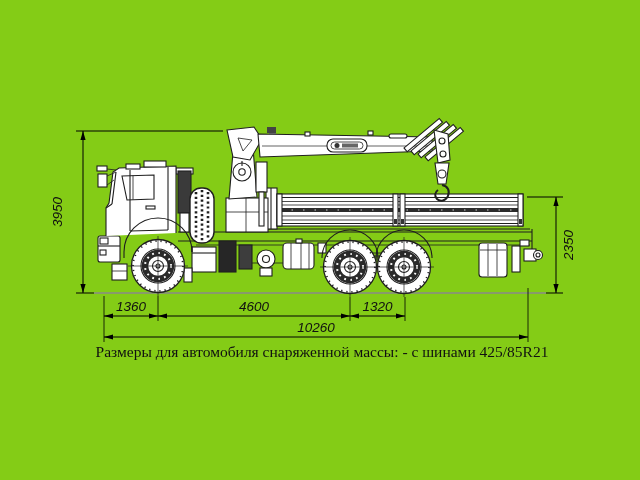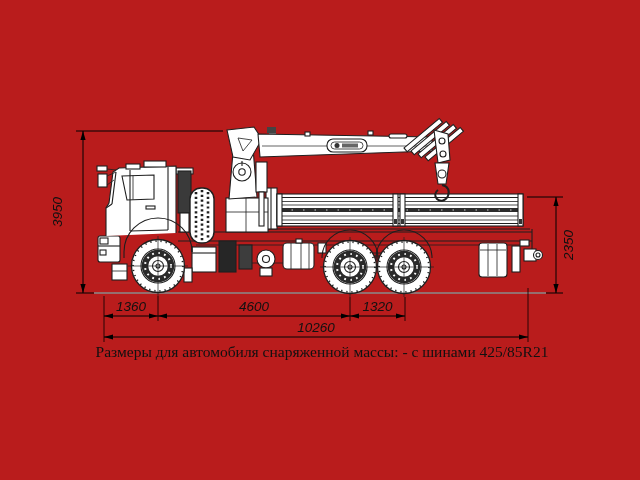--- a/index.html
+++ b/index.html
@@ -1,16 +1,16 @@
 <!DOCTYPE html>
 <html><head>
 <meta charset="utf-8">
 <style>
   html,body{margin:0;padding:0;background:#fff;}
-  #stage{position:relative;width:640px;height:480px;background:#b91c1c;overflow:hidden;
+  #stage{position:relative;width:640px;height:480px;background:#84cc16;overflow:hidden;
          font-family:"Liberation Sans",sans-serif;}
   svg{position:absolute;left:0;top:0;}
   .dim-text{font-family:"Liberation Sans",sans-serif;font-style:italic;font-size:13.5px;fill:#111;}
   .caption-text{font-family:"Liberation Serif",serif;font-size:15.5px;fill:#111;}
 </style>
 </head>
 <body>
 
 <div id="stage">
 <svg width="640" height="480" viewBox="0 0 640 480">

